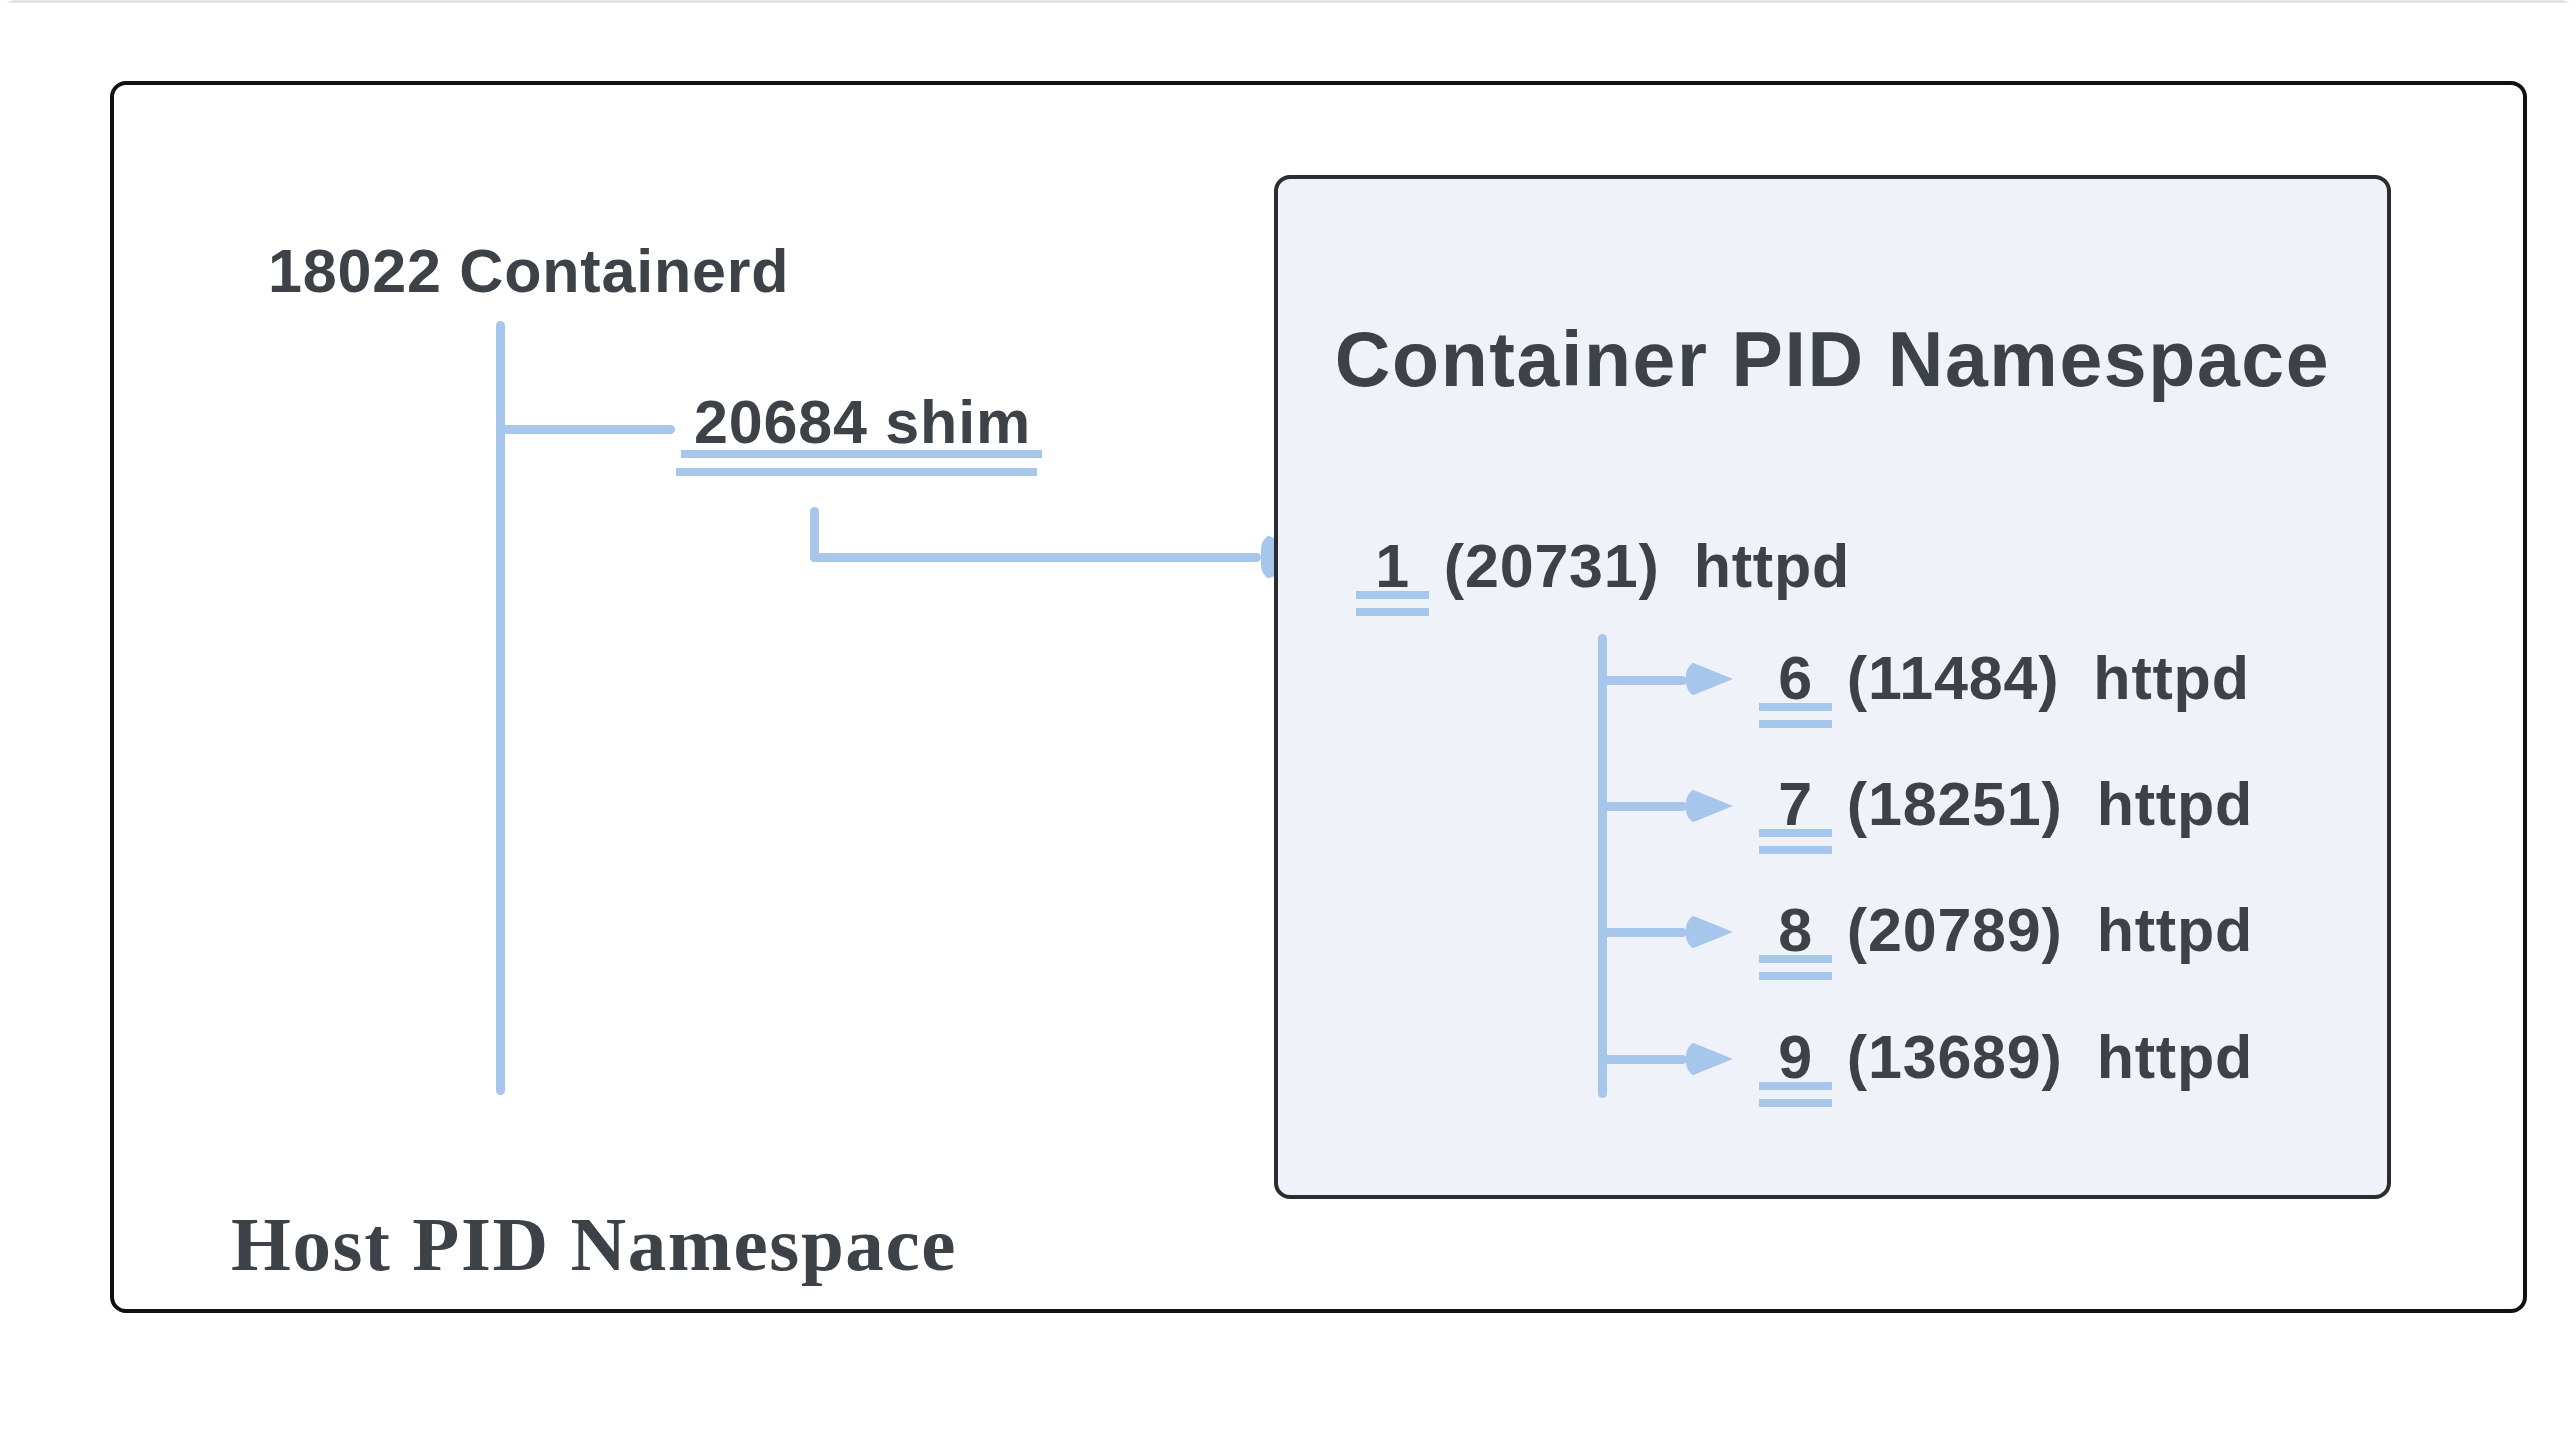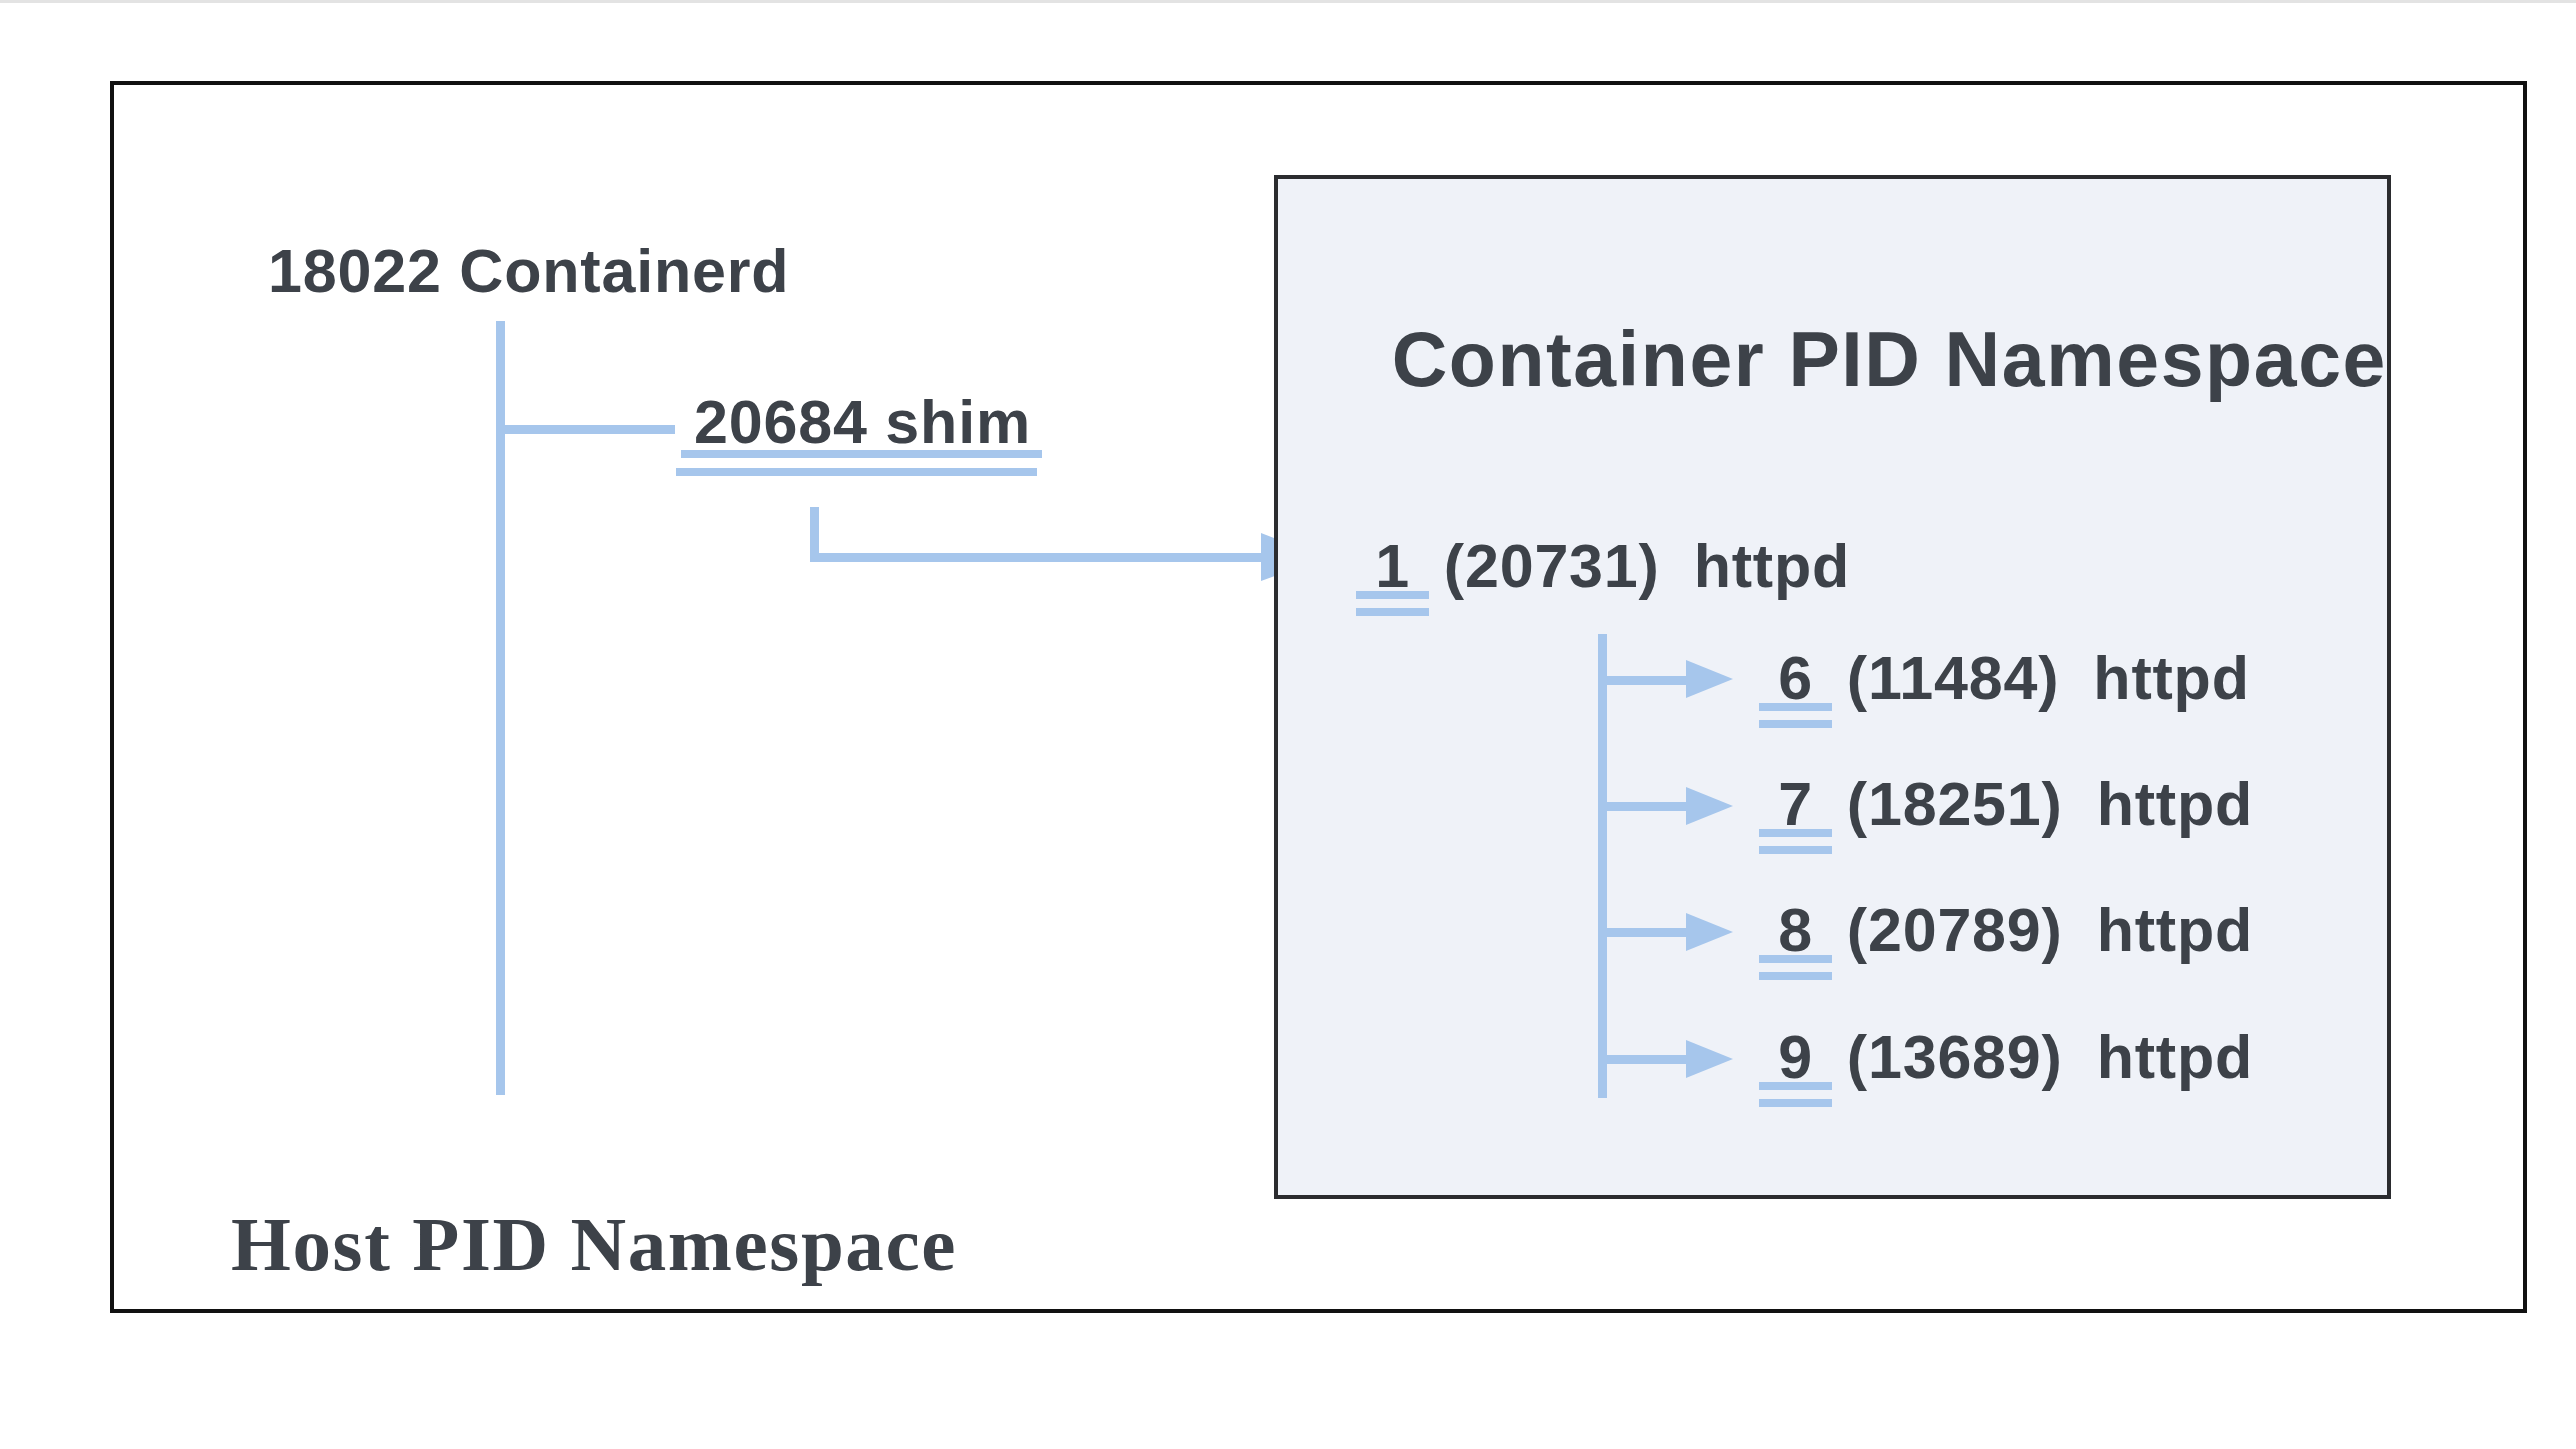--- a/index.html
+++ b/index.html
@@ -2,21 +2,21 @@
 <html style="--line-blue: #a6c6ec; --text: #3d4249; --container-fill: #eff2f8; --outer-border: #111111; --inner-border: #2b2c2f;font-size:13px"><head>
 <meta charset="utf-8">
 <style>
   :root{
     --line-blue:#a6c6ec;
     --text:#3d4249;
     --container-fill:#eff2f8;
     --outer-border:#111111;
     --inner-border:#2b2c2f;
   }
-  *{margin:0;padding:0;box-sizing:border-box;}
+  *{margin:0;padding:0;box-sizing:border-box;border-radius:16px;}
   html,body{width:2576px;height:1449px;background:#ffffff;overflow:hidden;}
   .canvas{position:relative;width:2576px;height:1449px;background:#ffffff;
     font-family:"Liberation Sans","DejaVu Sans",sans-serif;color:var(--text);}
   .top-strip{position:absolute;left:0;top:0;width:2576px;height:3.2px;background:#e3e3e3;}
   .outer-box{position:absolute;left:110px;top:81px;width:2417px;height:1232px;
     border:4px solid var(--outer-border);background:#ffffff;}
   
   .lbl{position:absolute;font-weight:bold;color:var(--text);line-height:1;letter-spacing:0.8px;white-space:nowrap;}
   .body-lbl{font-size:61px;}
   .title-lbl{font-size:77px;letter-spacing:1.6px;}
@@ -37,21 +37,21 @@
   .dbl-wide{position:relative;display:inline-block;}
   .dbl-wide::before,.dbl-wide::after{content:"";position:absolute;height:8px;background:var(--line-blue);}
   .dbl-wide::before{left:-13px;right:-11.3px;top:58px;}
   .dbl-wide::after{left:-17.7px;right:-6.4px;top:76px;}
   .proc-row{position:absolute;display:flex;align-items:flex-start;font-weight:bold;
     font-size:61px;line-height:1;letter-spacing:0.8px;color:var(--text);white-space:nowrap;}
   .proc-row .pid-host{margin-left:14.5px;}
   .proc-row .pid-proc{margin-left:34px;}
   .inner-box{position:absolute;left:1160px;top:90px;width:1117px;height:1024px;
     background:var(--container-fill);border:4px solid var(--inner-border);}
-  .inner-title{position:absolute;left:0;top:142px;width:100%;text-align:right;}
+  .inner-title{position:absolute;left:0;top:142px;width:100%;text-align:center;}
 </style>
 </head>
 <body>
 
 <div class="canvas">
   <div class="top-strip"></div>
 
   <div class="outer-box">
 
     <div class="lbl body-lbl" style="left:154px;top:156px;">18022 Containerd</div>

